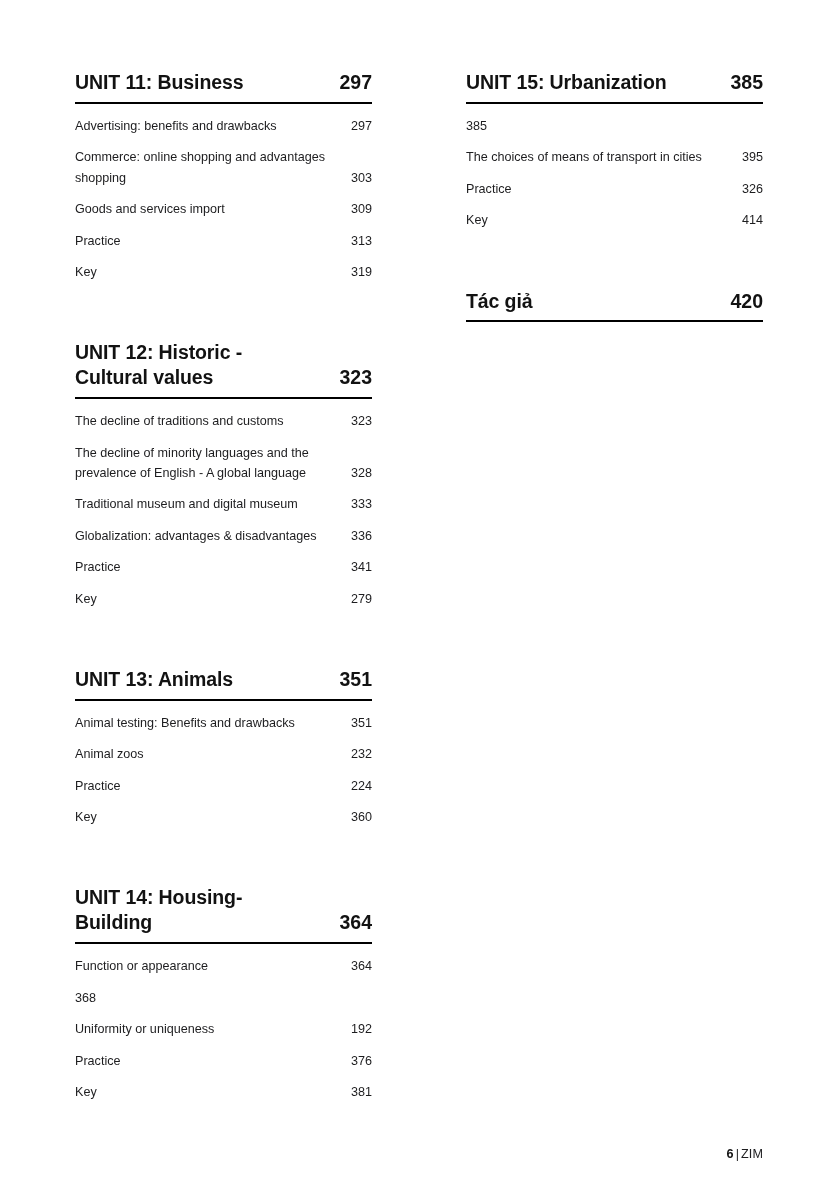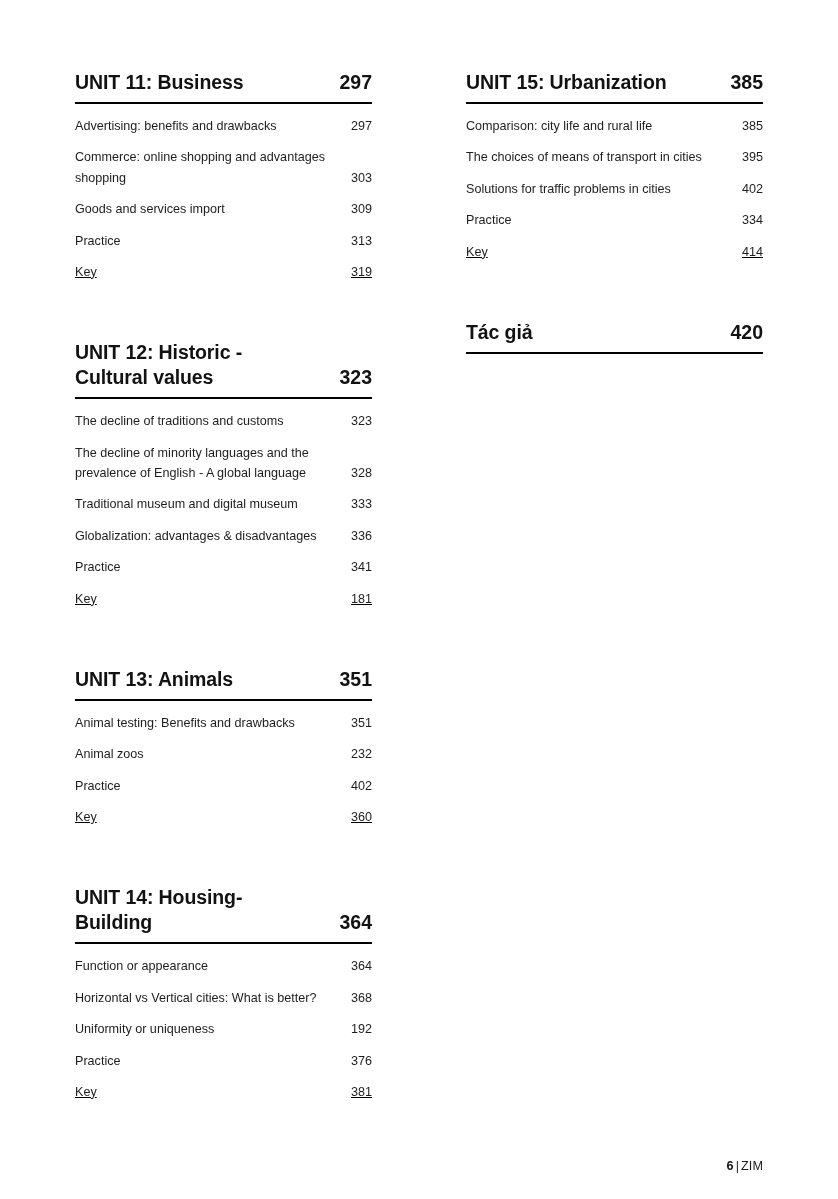--- a/index.html
+++ b/index.html
@@ -72,41 +72,41 @@
     display: block;
     padding-top: 12px;
   }
   .entry {
     display: flex;
     align-items: flex-end;
     justify-content: space-between;
     gap: 10px;
     margin-bottom: 11px;
   }
-  .entry:last-child { margin-bottom: 0; text-decoration: underline; }
+  .entry:last-child { margin-bottom: 0; }
   .entry-label {
     font-size: 12.6px;
     color: #1d1d1f;
     line-height: 1.62;
     flex: 1 1 auto;
   }
   .entry-page {
     font-size: 12.6px;
     color: #1d1d1f;
     line-height: 1.62;
     flex: 0 0 auto;
     text-align: right;
     white-space: nowrap;
   }
 
   
   .footer {
     position: absolute;
     right: 75px;
-    bottom: 26px;
+    bottom: 38px;
     font-size: 12.6px;
     color: #1d1d1f;
     letter-spacing: 0.1px;
     white-space: nowrap;
   }
   .footer .fnum { font-weight: bold; color: #121212; }
   .footer .fsep { padding: 0 2px; }
 </style>
 </head>
 <body>
@@ -165,60 +165,59 @@
             <div class="entry">
               <div class="entry-label">Globalization: advantages &amp; disadvantages</div>
               <div class="entry-page">336</div>
             </div>
             <div class="entry">
               <div class="entry-label">Practice</div>
               <div class="entry-page">341</div>
             </div>
             <div class="entry">
               <div class="entry-label">Key</div>
-              <div class="entry-page">181</div>
+              <div class="entry-page">279</div>
             </div>
           </div>
         </div>
         <div class="toc-section">
           <div class="section-head">
             <div class="section-title">UNIT 13: Animals</div>
             <div class="section-page">351</div>
           </div>
           <div class="entries">
             <div class="entry">
               <div class="entry-label">Animal testing: Benefits and drawbacks</div>
               <div class="entry-page">351</div>
             </div>
             <div class="entry">
               <div class="entry-label">Animal zoos</div>
               <div class="entry-page">232</div>
             </div>
             <div class="entry">
               <div class="entry-label">Practice</div>
-              <div class="entry-page">402</div>
+              <div class="entry-page">224</div>
             </div>
             <div class="entry">
               <div class="entry-label">Key</div>
               <div class="entry-page">360</div>
             </div>
           </div>
         </div>
         <div class="toc-section">
           <div class="section-head">
             <div class="section-title">UNIT 14: Housing-Building</div>
             <div class="section-page">364</div>
           </div>
           <div class="entries">
             <div class="entry">
               <div class="entry-label">Function or appearance</div>
               <div class="entry-page">364</div>
             </div>
             <div class="entry">
-              <div class="entry-label">Horizontal vs Vertical cities: What is better?</div>
               <div class="entry-page">368</div>
             </div>
             <div class="entry">
               <div class="entry-label">Uniformity or uniqueness</div>
               <div class="entry-page">192</div>
             </div>
             <div class="entry">
               <div class="entry-label">Practice</div>
               <div class="entry-page">376</div>
             </div>
@@ -230,34 +229,29 @@
         </div>
       </div>
     <div class="column" id="col-1">
         <div class="toc-section">
           <div class="section-head">
             <div class="section-title">UNIT 15: Urbanization</div>
             <div class="section-page">385</div>
           </div>
           <div class="entries">
             <div class="entry">
-              <div class="entry-label">Comparison: city life and rural life</div>
               <div class="entry-page">385</div>
             </div>
             <div class="entry">
               <div class="entry-label">The choices of means of transport in cities</div>
               <div class="entry-page">395</div>
             </div>
             <div class="entry">
-              <div class="entry-label">Solutions for traffic problems in cities</div>
-              <div class="entry-page">402</div>
-            </div>
-            <div class="entry">
-              <div class="entry-label">Practice</div>
-              <div class="entry-page">334</div>
+              <div class="entry-label">Practice</div>
+              <div class="entry-page">326</div>
             </div>
             <div class="entry">
               <div class="entry-label">Key</div>
               <div class="entry-page">414</div>
             </div>
           </div>
         </div>
         <div class="toc-section plain">
           <div class="section-head">
             <div class="section-title">Tác giả</div>

